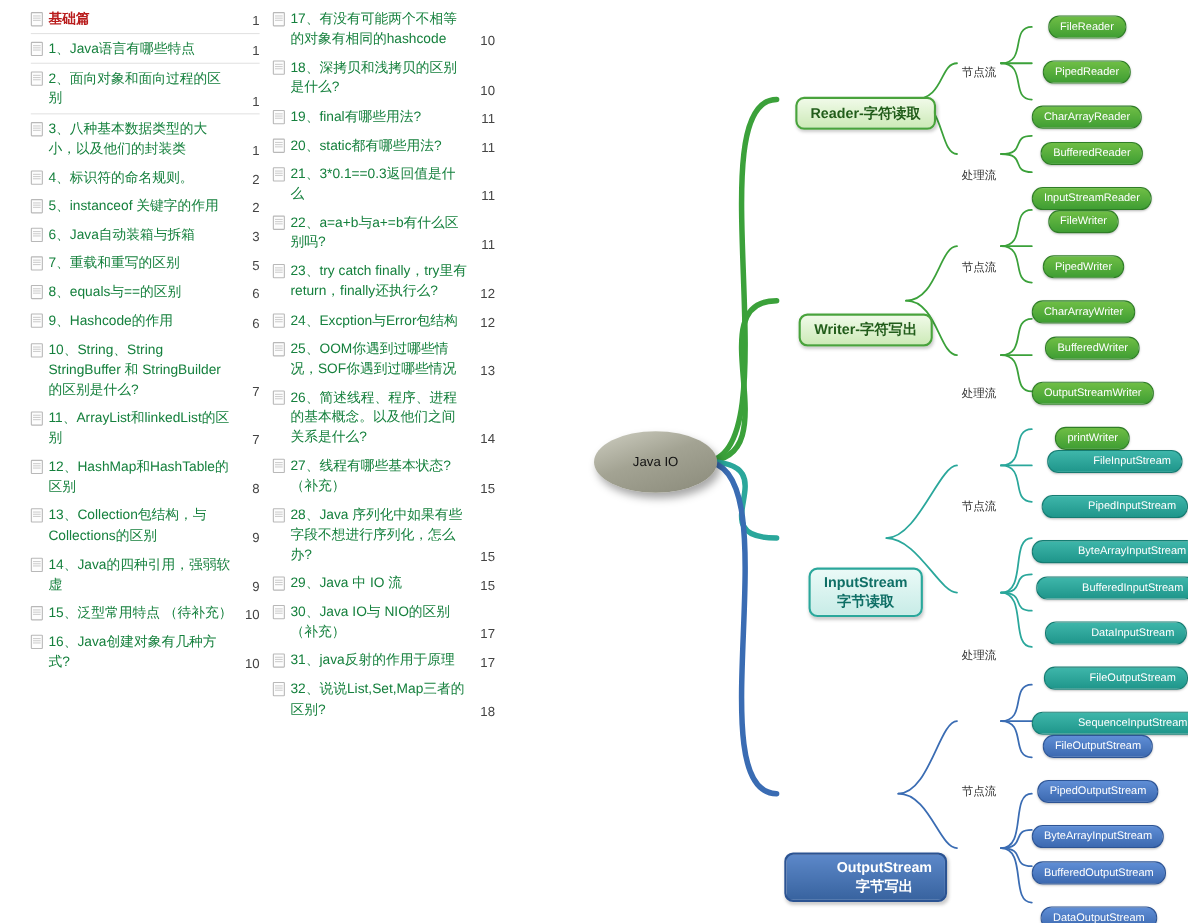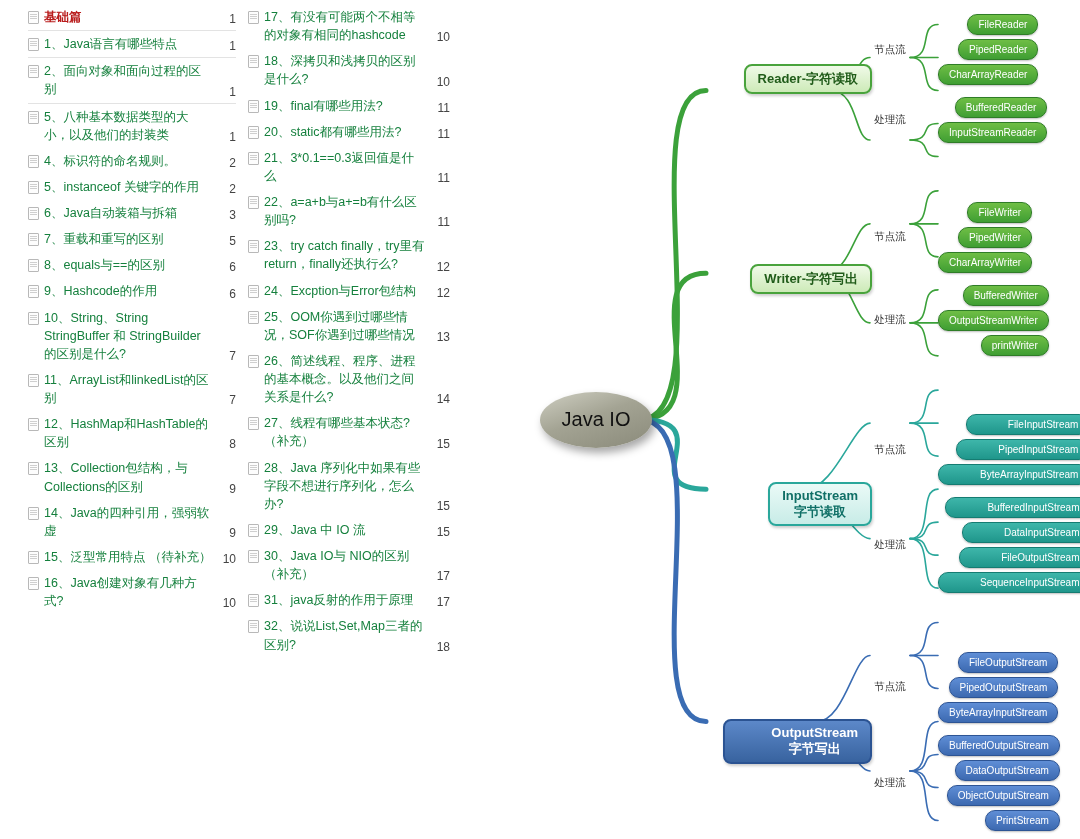--- a/index.html
+++ b/index.html
@@ -20,38 +20,38 @@
               background:#cfcfcf; box-shadow:0 2px 0 #cfcfcf, 0 4px 0 #cfcfcf; }
   .toc-text { flex:1; font-size:12.5px; line-height:1.45; color:#15803d; }
   .toc-page { width:20px; text-align:right; font-size:12px; color:#444; align-self:flex-end; margin-left:4px; }
 
   
   .mindmap { position:absolute; left:462px; top:0; width:618px; height:839px; display:flex; align-items:center; }
   #links { position:absolute; left:0; top:0; width:100%; height:100%; }
 
   .center-node { width:112px; height:56px; border-radius:50%; flex-shrink:0; margin-left:78px;
                  background:linear-gradient(160deg,#cfcfc2 0%, #a3a393 45%, #8a8a7a 100%);
-                 display:flex; align-items:center; justify-content:center; font-size:20px; color:#111;
+                 display:flex; align-items:center; justify-content:center; font-size:12px; color:#111;
                  box-shadow:3px 5px 8px rgba(0,0,0,0.35); position:relative; z-index:1; }
 
   .branches { flex:1; display:flex; flex-direction:column; justify-content:space-between; height:100%;
               padding:14px 0 8px 0; margin-left:50px; box-sizing:border-box; }
   .branch { display:flex; align-items:center; }
-  .bn-wrap { width:170px; flex-shrink:0; display:flex; justify-content:flex-end; }
+  .bn-wrap { width:170px; flex-shrink:0; display:flex; justify-content:center; }
   .branch-node { font-weight:bold; font-size:13px; text-align:center; padding:4px 12px; border-radius:8px;
                  width:max-content; position:relative; z-index:1; box-shadow:1px 2px 3px rgba(0,0,0,0.2); }
   .style-green { background:linear-gradient(180deg,#f0fae8,#cdeab8); border:2px solid #49a33c; color:#215c1a; }
   .style-teal  { background:linear-gradient(180deg,#eafaf7,#c8ece7); border:2px solid #2aa79b; color:#0f6f66; line-height:1.25; }
   .style-blue  { background:linear-gradient(180deg,#5c88c9,#38639f); border:2px solid #2b5392; color:#fff; line-height:1.25;padding-left:46px; }
 
   .subgroups { display:flex; flex-direction:column; gap:12px; }
   .subgroup { display:flex; align-items:center; }
   .sub-label { font-size:10.5px; color:#333; width:36px; flex-shrink:0; text-align:center;
                position:relative; z-index:1; background:#fff; }
-  .leaves { display:flex; flex-direction:column; gap:4px; margin-left:30px; align-items:flex-end; }
+  .leaves { display:flex; flex-direction:column; gap:20px; margin-left:30px; align-items:center; }
   .leaf { color:#fff; font-size:10px; padding:4px 10px; border-radius:10px; white-space:nowrap;
           width:max-content; box-shadow:0 1px 2px rgba(0,0,0,0.25); position:relative; z-index:1; }
   .leaf-green { background:linear-gradient(180deg,#6fbe45,#3f9e33); border:1px solid #2f7d27; }
   .leaf-teal  { background:linear-gradient(180deg,#3eb6aa,#1f968b); border:1px solid #157c72;padding-left:41px; }
   .leaf-blue  { background:linear-gradient(180deg,#5f8ed6,#3c69b0); border:1px solid #2d5494; }
 </style>
 </head>
 <body>
 
 <div class="screen">
@@ -67,21 +67,21 @@
           <span class="toc-text">1、Java语言有哪些特点</span>
           <span class="toc-page">1</span>
         </div>
         <div class="toc-row ruled">
           <span class="doc-icon"></span>
           <span class="toc-text">2、面向对象和面向过程的区别</span>
           <span class="toc-page">1</span>
         </div>
         <div class="toc-row">
           <span class="doc-icon"></span>
-          <span class="toc-text">5、八种基本数据类型的大小，以及他们的封装类</span>
+          <span class="toc-text">3、八种基本数据类型的大小，以及他们的封装类</span>
           <span class="toc-page">1</span>
         </div>
         <div class="toc-row">
           <span class="doc-icon"></span>
           <span class="toc-text">4、标识符的命名规则。</span>
           <span class="toc-page">2</span>
         </div>
         <div class="toc-row">
           <span class="doc-icon"></span>
           <span class="toc-text">5、instanceof 关键字的作用</span>

